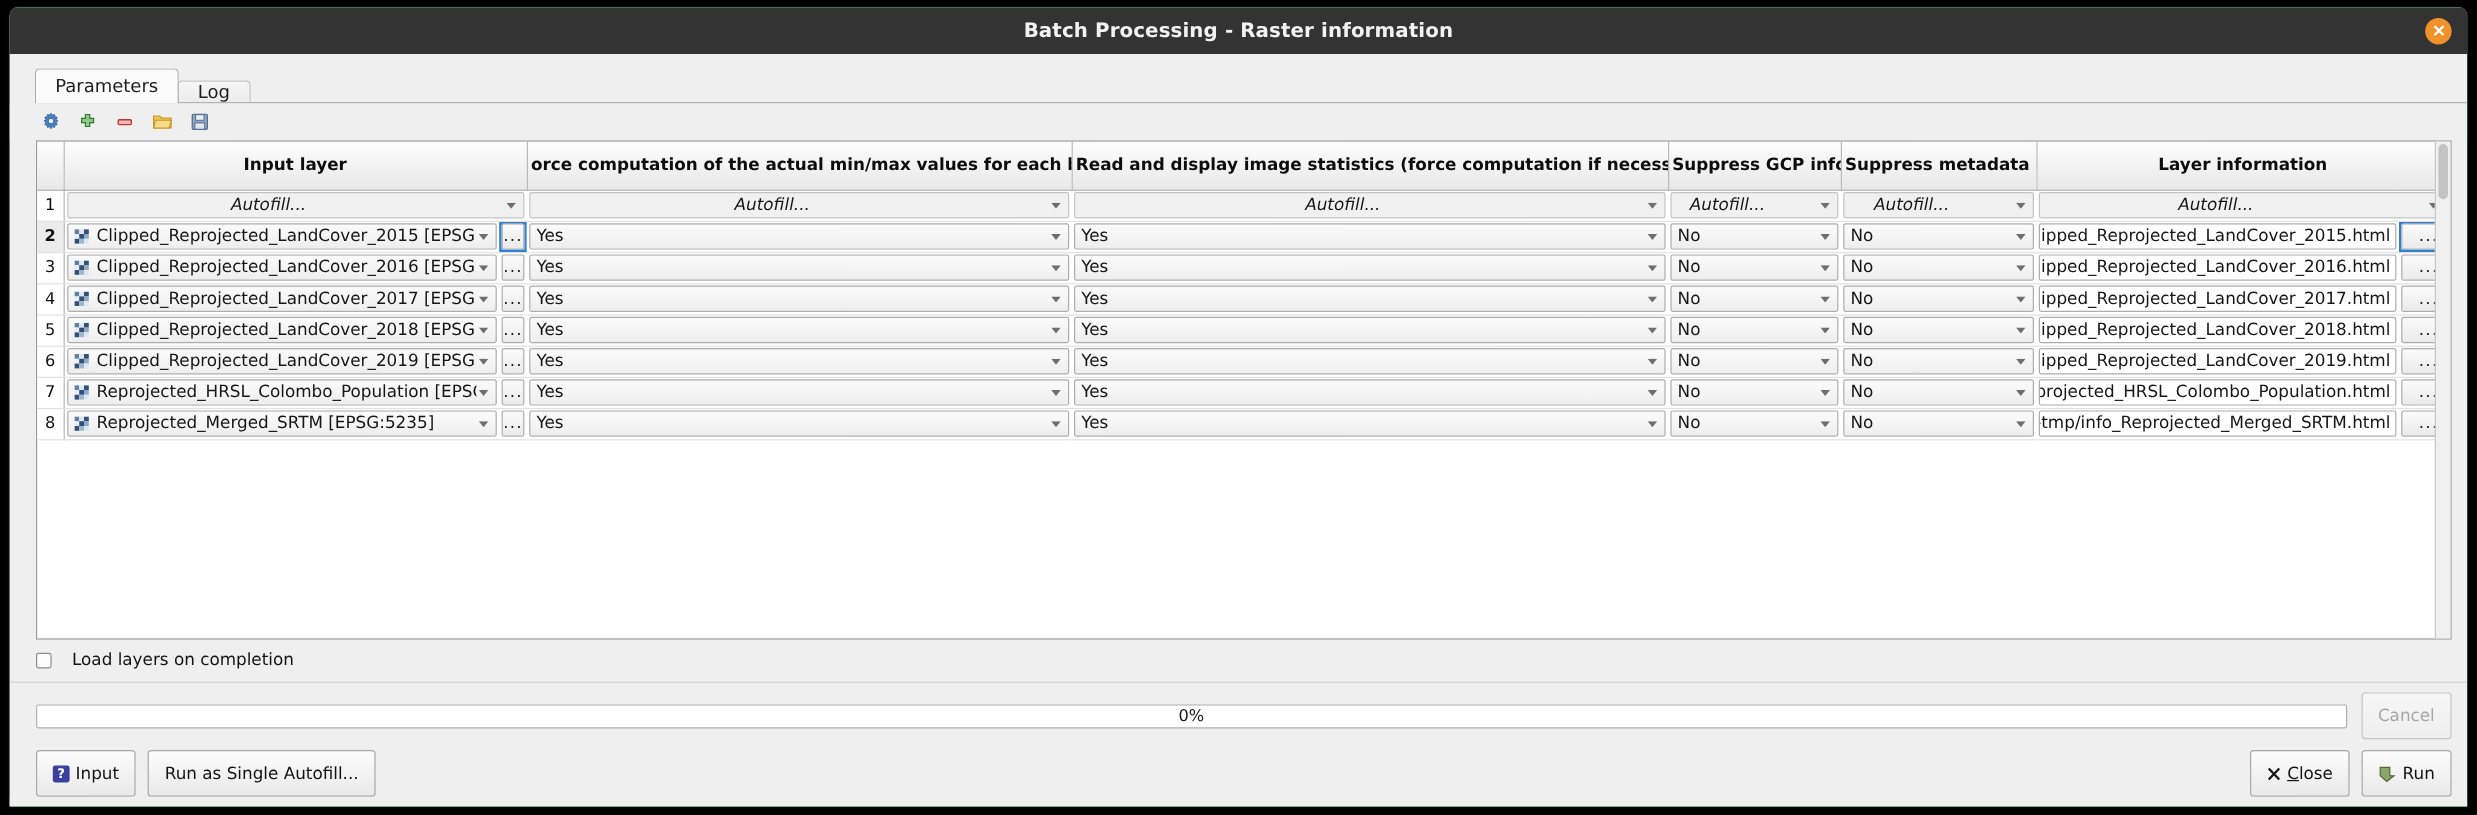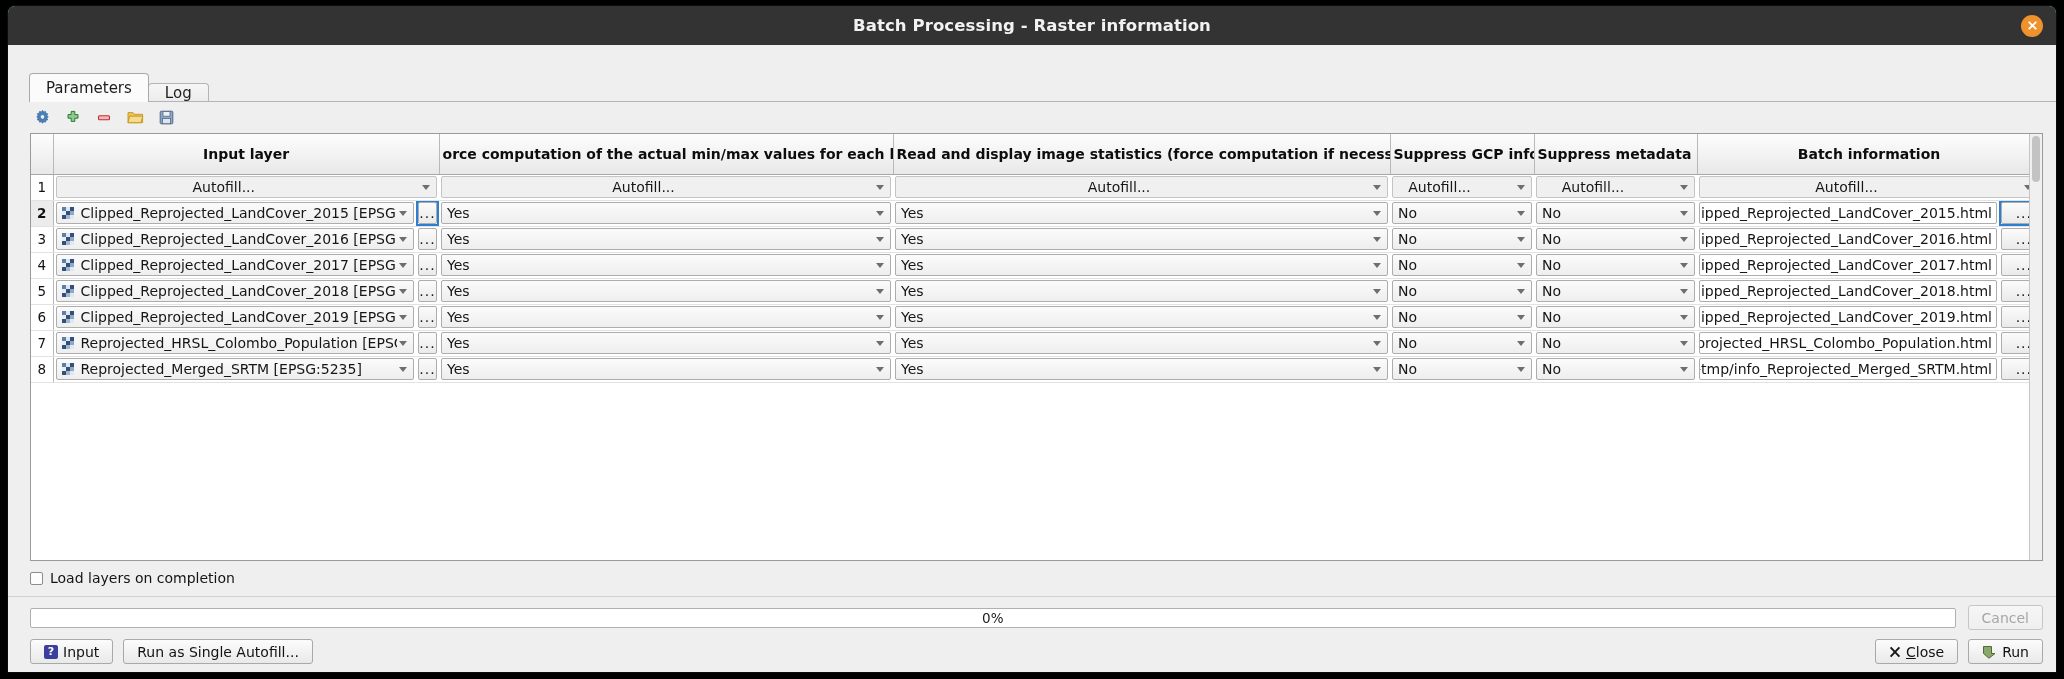--- a/index.html
+++ b/index.html
@@ -47,21 +47,21 @@
     background: #f0922b;
     cursor: pointer;
     display: flex; align-items: center; justify-content: center;
   }
   .close-btn svg { display: block; }
 
   
   .dialog-body {
     flex: 1;
     background: #efefef;
-    padding: 16px 0 0 0;
+    padding: 0 0 0 0;
     display: flex; flex-direction: column;
     position: relative;
   }
 
   
   .tabstrip {
     position: relative;
     height: 28px;
     margin: 13px 0 0 21px;
     display: flex; align-items: flex-end;
@@ -187,20 +187,21 @@
     flex: 1;
     overflow: hidden;
     text-overflow: clip;
     white-space: nowrap;
   }
   .combo .arrow {
     width: 12px; flex: 0 0 12px;
     display:flex; align-items:center; justify-content:center;
   }
   .autofill {
+    font-style: italic;
     text-align: center;
     justify-content: center;
     background: #f0f0f0;
     border-color: #c4c4c4;
     gap: 34px;
   }
   .autofill .label { text-align:center; }
   .raster-ico {
     flex: 0 0 14px;
     width: 14px; height: 13px;
@@ -234,21 +235,21 @@
     position:absolute; left:2px; right:2px; top:2px; height:46px;
     background:#c3c3c3; border-radius:4px;
   }
 
   
   .loadrow {
     height: 24px;
     margin: 5px 13px 0 22px;
     display: flex; align-items: center;
     font-size: 14px; color: #141414;
-    gap: 7px;
+    gap: 17px;
   }
   .chk {
     width: 13px; height: 13px;
     border: 1px solid #8c8c8c;
     background: #fdfdfd;
     border-radius: 2px;
     cursor: pointer;
   }
 
   
@@ -264,21 +265,21 @@
   .progressbar {
     flex: 1;
     height: 20px;
     border: 1px solid #b0b0b0;
     background: #ffffff;
     border-radius: 2px;
     display: flex; align-items: center; justify-content: center;
     font-size: 13.5px; color: #1c1c1c;
   }
   .btn {
-    height: 25px;
+    height: 39px;
     min-width: 66px;
     border: 1px solid #a9a9a9;
     border-radius: 3px;
     background: linear-gradient(#fcfcfc, #e9e9e9);
     font-size: 14px; color: #121212;
     display: inline-flex; align-items: center; justify-content: flex-start;
     gap: 5px;
     padding: 0 13px;
     cursor: pointer;
     white-space: nowrap;
@@ -378,21 +379,21 @@
             <col style="width:42px">
           </colgroup>
           <thead>
             <tr>
               <th class="corner"></th>
               <th colspan="2">Input layer</th>
               <th>orce computation of the actual min/max values for each ban</th>
               <th>Read and display image statistics (force computation if necessary)</th>
               <th>Suppress GCP info</th>
               <th>Suppress metadata info</th>
-              <th colspan="2">Batch information</th>
+              <th colspan="2">Layer information</th>
             </tr>
           </thead>
           <tbody>
 
             <tr>
               <td class="rowhdr">1</td>
               <td colspan="2">
                 <div class="combo autofill">
                   <span class="label">Autofill...</span>
                   <span class="arrow">

